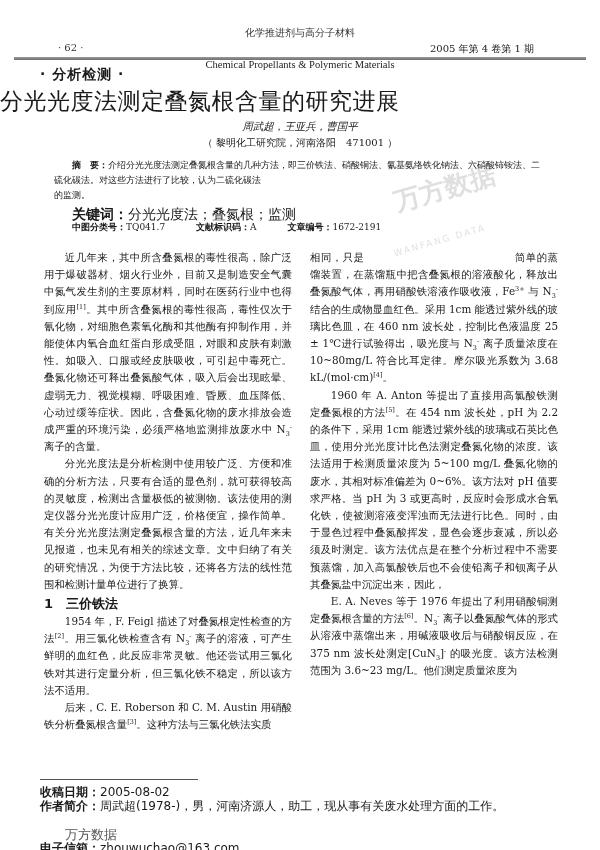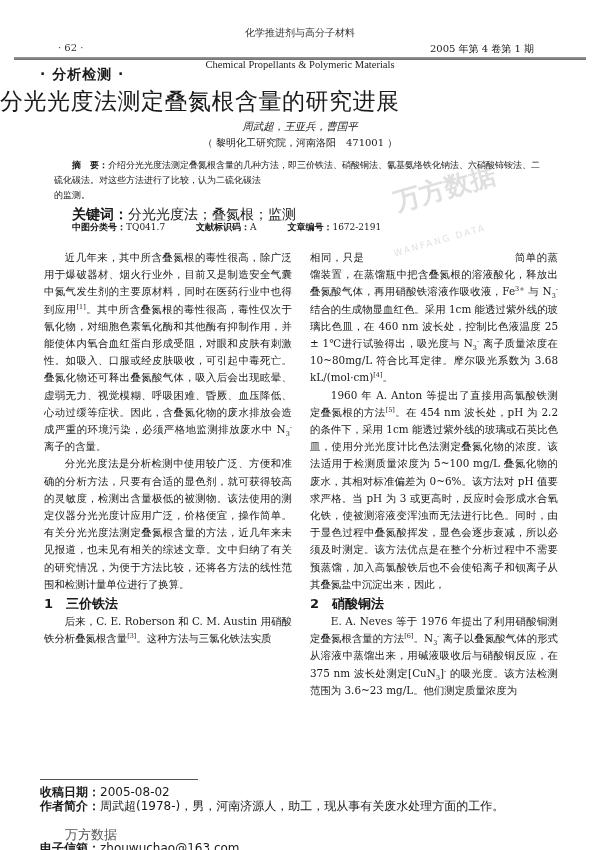--- a/index.html
+++ b/index.html
@@ -71,27 +71,27 @@
 <div class="abs wm-box"></div>
 <div class="abs watermark">
   <div class="wm-text">万方数据</div>
   <div class="wm-sub">WANFANG DATA</div>
 </div>
 
 <div class="abs col left-col">
   <p><span>近几年来，其中所含叠氮根的毒性很高，除广泛用于爆破器材、烟火行业外，目前又是制造安全气囊中氮气发生剂的主要原材料，同时在医药行业中也得到应用</span><sup>[1]</sup><span>。其中所含叠氮根的毒性很高，毒性仅次于氰化物，对细胞色素氧化酶和其他酶有抑制作用，并能使体内氧合血红蛋白形成受阻，对眼和皮肤有刺激性。如吸入、口服或经皮肤吸收，可引起中毒死亡。叠氮化物还可释出叠氮酸气体，吸入后会出现眩晕、虚弱无力、视觉模糊、呼吸困难、昏厥、血压降低、心动过缓等症状。因此，含叠氮化物的废水排放会造成严重的环境污染，必须严格地监测排放废水中 N</span><sub>3</sub><sup>-</sup><span> 离子的含量。</span></p>
   <p>分光光度法是分析检测中使用较广泛、方便和准确的分析方法，只要有合适的显色剂，就可获得较高的灵敏度，检测出含量极低的被测物。该法使用的测定仪器分光光度计应用广泛，价格便宜，操作简单。有关分光光度法测定叠氮根含量的方法，近几年来未见报道，也未见有相关的综述文章。文中归纳了有关的研究情况，为便于方法比较，还将各方法的线性范围和检测计量单位进行了换算。</p>
   <h3><span class="num">1</span><span>三价铁法</span></h3>
+  <p><span>1954 年，F. Feigl 描述了对叠氮根定性检查的方法</span><sup>[2]</sup><span>。用三氯化铁检查含有 N</span><sub>3</sub><sup>-</sup><span> 离子的溶液，可产生鲜明的血红色，此反应非常灵敏。他还尝试用三氯化铁对其进行定量分析，但三氯化铁不稳定，所以该方法不适用。</span></p>
   <p><span>后来，C. E. Roberson 和 C. M. Austin 用硝酸铁分析叠氮根含量</span><sup>[3]</sup><span>。这种方法与三氯化铁法实质</span></p>
 </div>
 
 <div class="abs col right-col">
   <p class="noind"><span>相同，只是</span><span style="display:inline-block;width:150px;"></span><span>简单的蒸</span><span>馏装置，在蒸馏瓶中把含叠氮根的溶液酸化，释放出叠氮酸气体，再用硝酸铁溶液作吸收液，Fe</span><sup>3+</sup><span> 与 N</span><sub>3</sub><sup>-</sup><span> 结合的生成物显血红色。采用 1cm 能透过紫外线的玻璃比色皿，在 460 nm 波长处，控制比色液温度 25 ± 1℃进行试验得出，吸光度与 N</span><sub>3</sub><sup>-</sup><span> 离子质量浓度在 10~80mg/L 符合比耳定律。摩尔吸光系数为 3.68 kL/(mol·cm)</span><sup>[4]</sup>。</p>
   <p><span>1960 年 A. Anton 等提出了直接用高氯酸铁测定叠氮根的方法</span><sup>[5]</sup><span>。在 454 nm 波长处，pH 为 2.2 的条件下，采用 1cm 能透过紫外线的玻璃或石英比色皿，使用分光光度计比色法测定叠氮化物的浓度。该法适用于检测质量浓度为 5~100 mg/L 叠氮化物的废水，其相对标准偏差为 0~6%。该方法对 pH 值要求严格。当 pH 为 3 或更高时，反应时会形成水合氧化铁，使被测溶液变浑浊而无法进行比色。同时，由于显色过程中叠氮酸挥发，显色会逐步衰减，所以必须及时测定。该方法优点是在整个分析过程中不需要预蒸馏，加入高氯酸铁后也不会使铅离子和钡离子从其叠氮盐中沉淀出来，因此，</span></p>
-  <h3><span class="num">2</span><span>硝酸铜法</span></h3>
   <p><span>E. A. Neves 等于 1976 年提出了利用硝酸铜测定叠氮根含量的方法</span><sup>[6]</sup><span>。N</span><sub>3</sub><sup>-</sup><span> 离子以叠氮酸气体的形式从溶液中蒸馏出来，用碱液吸收后与硝酸铜反应，在 375 nm 波长处测定[CuN</span><sub>3</sub><span>]</span><sup>-</sup><span> 的吸光度。该方法检测范围为 3.6~23 mg/L。他们测定质量浓度为</span></p>
 </div>
 
 <div class="abs fn-rule"></div>
 <div class="abs fn fn1"><span class="lbl">收稿日期：</span><span>2005-08-02</span></div>
 <div class="abs fn fn2"><span class="lbl">作者简介：</span><span>周武超(1978-)，男，河南济源人，助工，现从事有关废水处理方面的工作。</span></div>
 <div class="abs fn fn3"><span class="lbl">电子信箱：</span><span>zhouwuchao@163.com</span></div>
 <div class="abs wf-foot">万方数据</div>
 
 </body></html>

